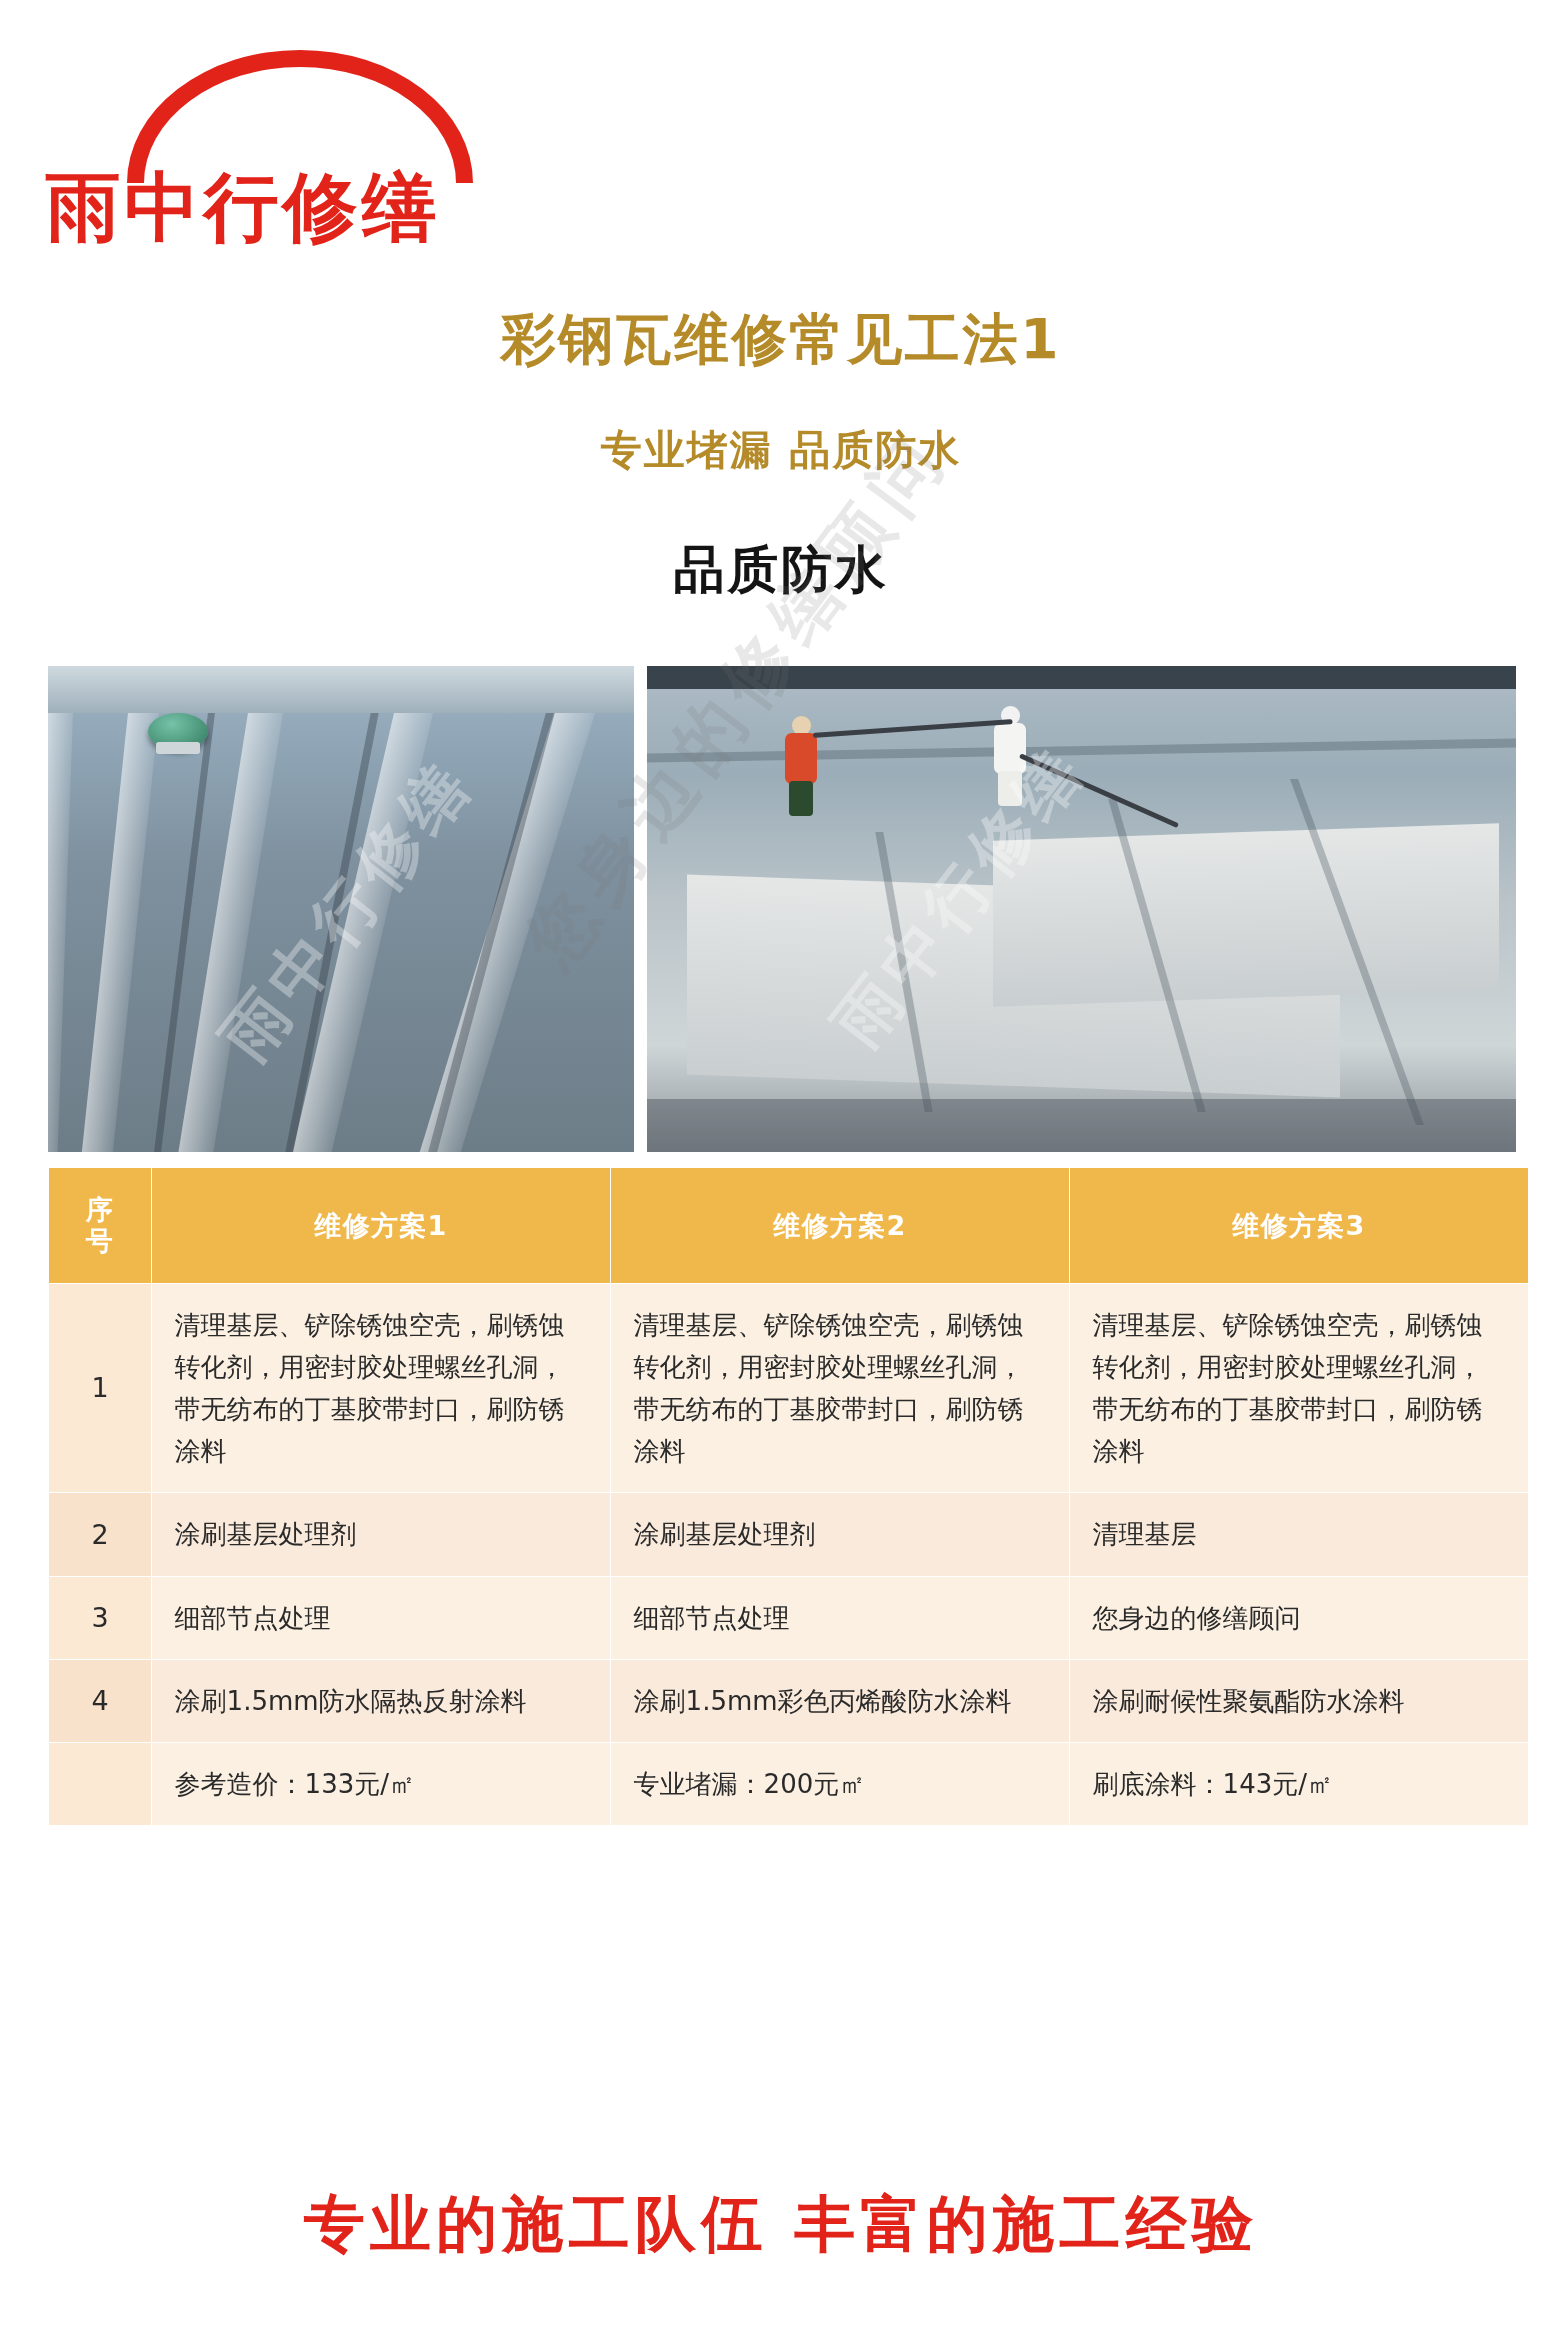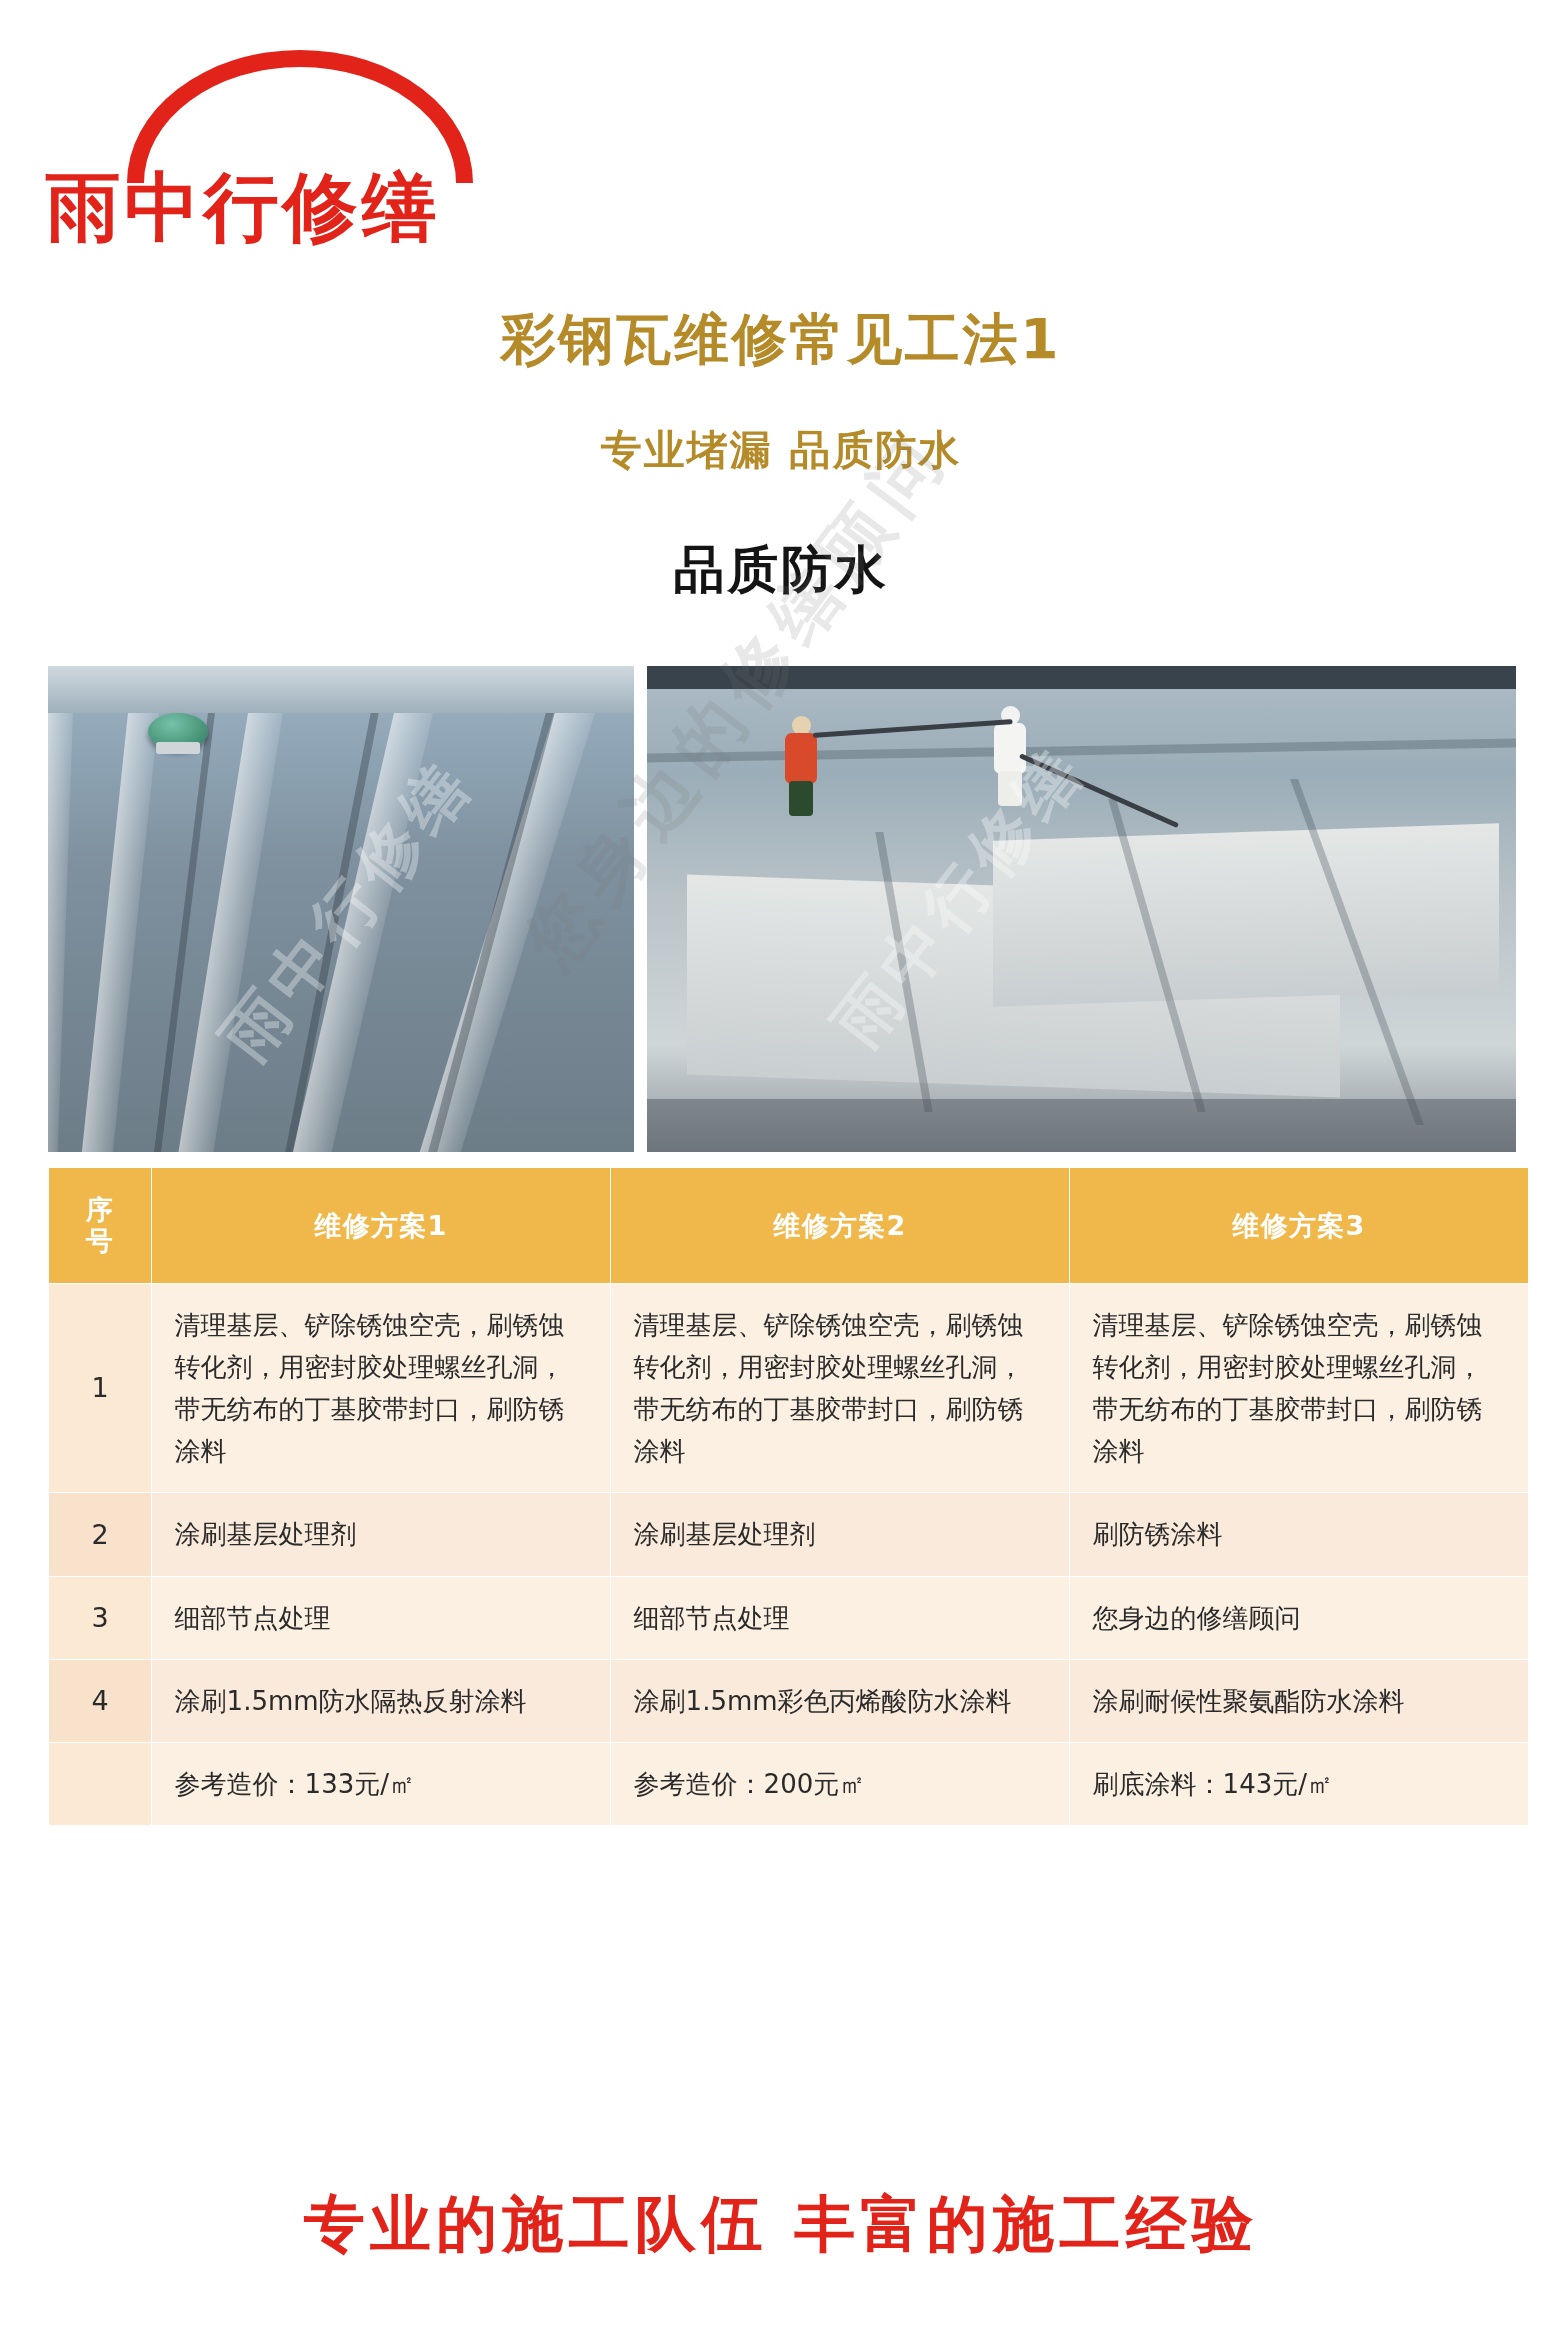--- a/index.html
+++ b/index.html
@@ -353,38 +353,38 @@
       <tr>
         <td class="idx">1</td>
         <td>清理基层、铲除锈蚀空壳，刷锈蚀转化剂，用密封胶处理螺丝孔洞，带无纺布的丁基胶带封口，刷防锈涂料</td>
         <td>清理基层、铲除锈蚀空壳，刷锈蚀转化剂，用密封胶处理螺丝孔洞，带无纺布的丁基胶带封口，刷防锈涂料</td>
         <td>清理基层、铲除锈蚀空壳，刷锈蚀转化剂，用密封胶处理螺丝孔洞，带无纺布的丁基胶带封口，刷防锈涂料</td>
       </tr>
       <tr class="alt">
         <td class="idx">2</td>
         <td>涂刷基层处理剂</td>
         <td>涂刷基层处理剂</td>
-        <td>刷防锈涂料</td>
+        <td>清理基层</td>
       </tr>
       <tr>
         <td class="idx">3</td>
         <td>细部节点处理</td>
         <td>细部节点处理</td>
         <td>您身边的修缮顾问</td>
       </tr>
       <tr class="alt">
         <td class="idx">4</td>
         <td>涂刷1.5mm防水隔热反射涂料</td>
         <td>涂刷1.5mm彩色丙烯酸防水涂料</td>
         <td>涂刷耐候性聚氨酯防水涂料</td>
       </tr>
       <tr>
         <td class="idx"></td>
         <td class="price">参考造价：133元/㎡</td>
-        <td class="price">参考造价：200元㎡</td>
+        <td class="price">专业堵漏：200元㎡</td>
         <td class="price">刷底涂料：143元/㎡</td>
       </tr>
     </tbody>
   </table>
 </div>
 
 <div class="footer">专业的施工队伍  丰富的施工经验</div>
 
 
 </body></html>

